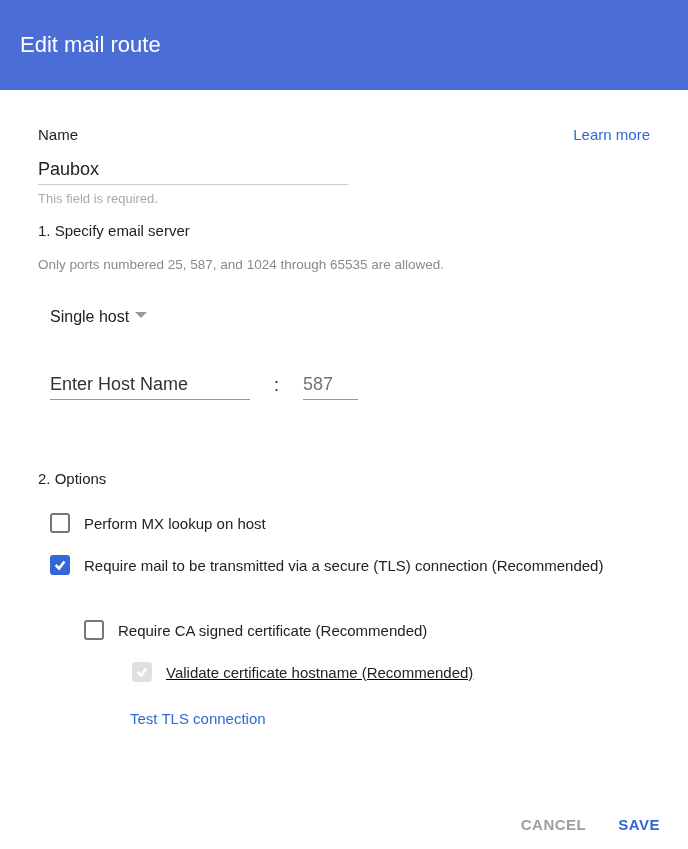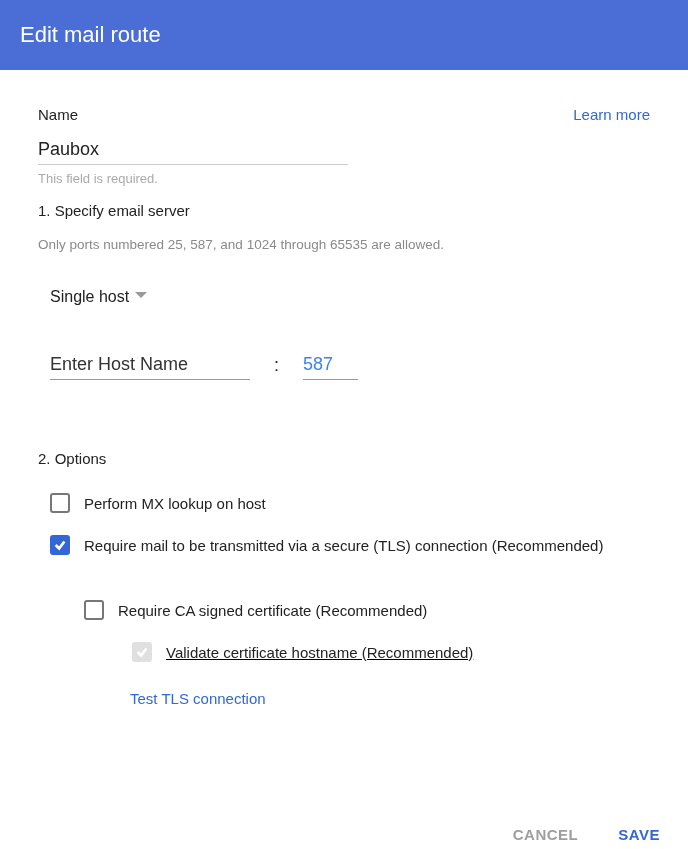--- a/index.html
+++ b/index.html
@@ -6,21 +6,21 @@
   body {
     font-family: 'Helvetica Neue', Arial, sans-serif;
     background: #fff;
     width: 688px;
     height: 849px;
     position: relative;
   }
   .header {
     background: #4a6dd6;
     color: #fff;
-    padding: 22px 20px;
+    padding: 32px 20px;
     font-size: 22px;
     font-weight: 400;
   }
   .content {
     padding: 36px 38px 0 38px;
   }
   .row-top {
     display: flex;
     justify-content: space-between;
     align-items: flex-start;
@@ -97,21 +97,21 @@
   .host-input::placeholder { color: #333; }
   .colon {
     font-size: 18px;
     color: #222;
     padding-bottom: 4px;
   }
   .port-input {
     border: none;
     border-bottom: 1px solid #999;
     font-size: 18px;
-    color: #3b82f6;
+    color: #737373;
     width: 55px;
     padding: 4px 0;
     outline: none;
   }
   .options-title {
     font-size: 15px;
     color: #222;
     margin-bottom: 26px;
   }
   .option-list { margin-left: 12px; }
@@ -155,24 +155,24 @@
   .test-link {
     color: #3367d6;
     font-size: 15px;
     cursor: pointer;
     margin-left: 80px;
     margin-top: 6px;
     display: inline-block;
   }
   .footer {
     position: absolute;
-    bottom: 6px;
+    bottom: 16px;
     right: 28px;
     display: flex;
-    gap: 40px;
+    gap: 32px;
   }
   .btn {
     font-size: 15px;
     font-weight: 600;
     letter-spacing: 0.5px;
     cursor: pointer;
     background: none;
     border: none;
   }
   .btn.cancel { color: #9e9e9e; }

